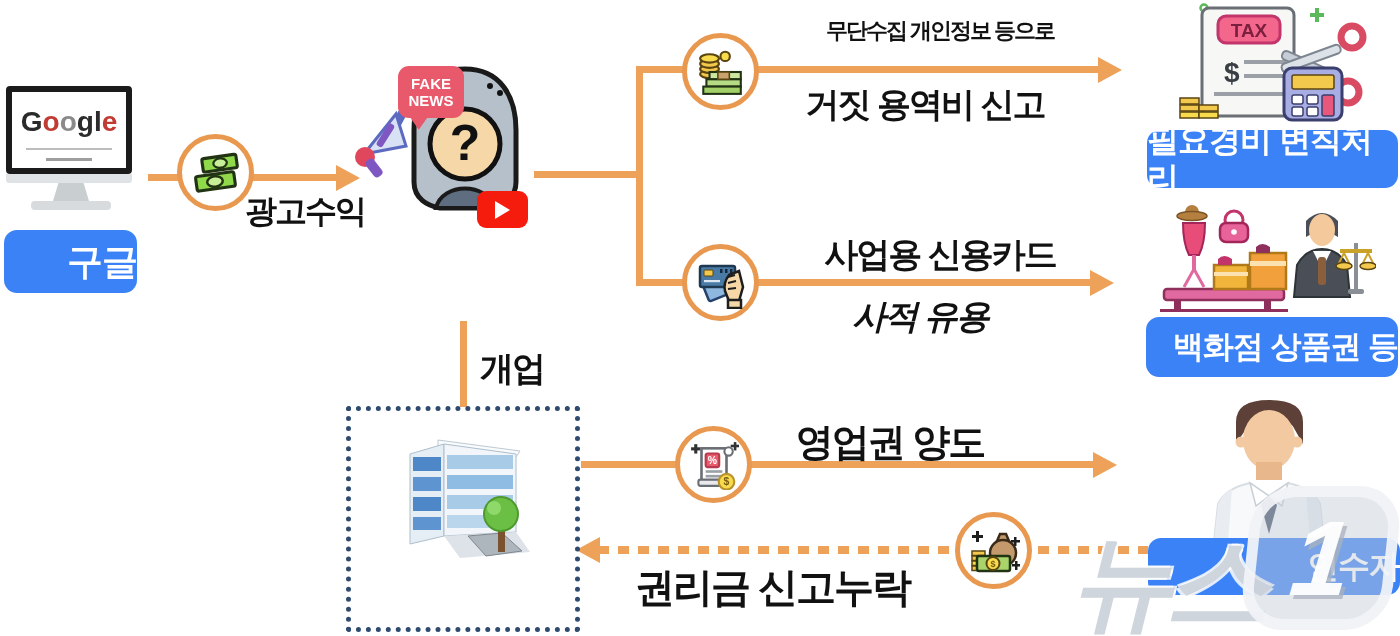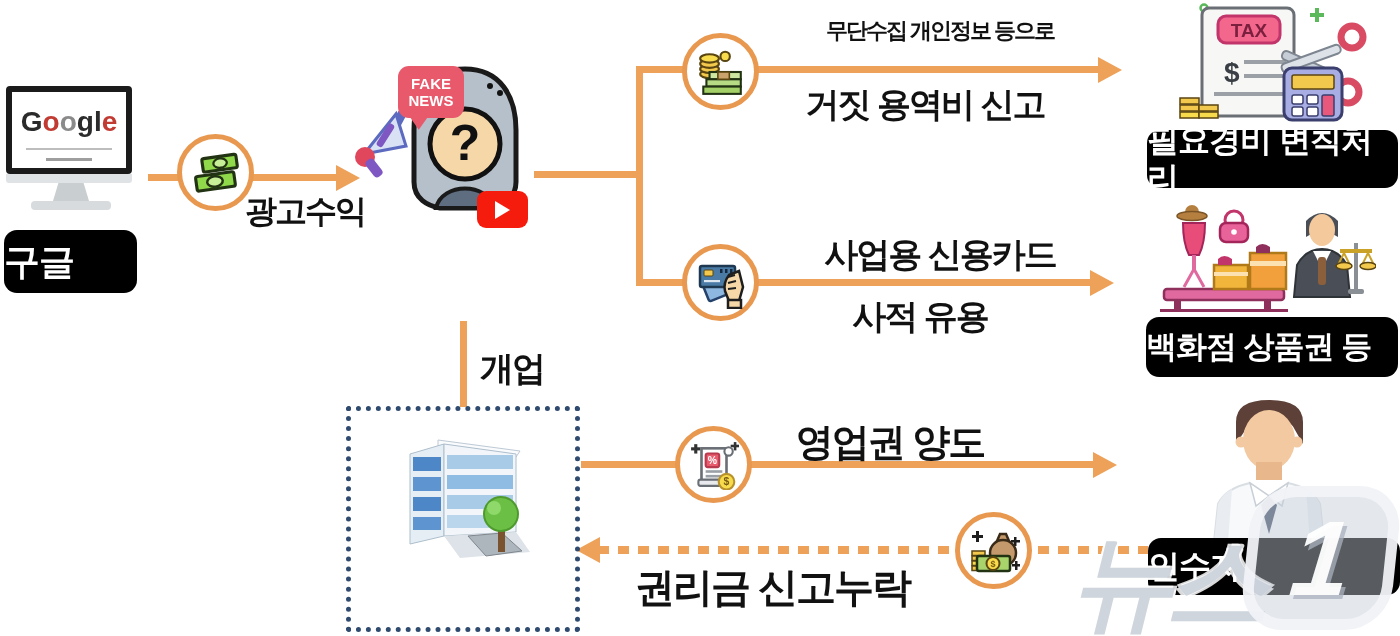--- a/index.html
+++ b/index.html
@@ -18,22 +18,22 @@
            border-right:24px solid #EDA159; }
   .dotline { position:absolute; height:8px;
              background:repeating-linear-gradient(90deg,#EDA159 0 11px,transparent 11px 20px); }
 
   
   .ring { position:absolute; width:77px; height:77px; border-radius:50%;
           background:#ffffff; border:5px solid #E8984F;
           display:flex; align-items:center; justify-content:center; z-index:5; }
 
   
-  .navybox { position:absolute; background:#000000; color:#ffffff; font-weight:800;
-             display:flex; flex-direction:column; align-items:flex-start; justify-content:center;
+  .navybox { position:absolute; background:#3b82f6; color:#ffffff; font-weight:800;
+             display:flex; flex-direction:column; align-items:flex-end; justify-content:center;
              border-radius:13px; letter-spacing:-1px; line-height:1.2; z-index:10; }
 
   
   .flowtext { position:absolute; font-weight:800; color:#111111; text-align:center;
               letter-spacing:-2px; white-space:nowrap; }
 
   
   .screen { width:126px; height:88px; border:6px solid #1B1B1B; border-radius:4px;
             background:#ffffff; display:flex; flex-direction:column; align-items:center; }
   .glogo { margin-top:14px; font-size:28px; font-weight:600; letter-spacing:0; }
@@ -212,21 +212,21 @@
       <rect x="9" y="23" width="16" height="2.2" fill="#DCE7F2"></rect>
       <rect x="25" y="12" width="2.5" height="4" fill="#16283C"></rect>
         <rect x="30" y="12" width="2.5" height="4" fill="#16283C"></rect>
         <rect x="35" y="12" width="2.5" height="4" fill="#16283C"></rect>
       <path d="M34 18 L44 14 L48 30 L44 44 L34 44 L30 34 Q28 26 34 18 Z" fill="#F6D7A8" stroke="#1E1E1E" stroke-width="2.5"></path>
       <path d="M33 20 L40 18 M33 26 L41 24 M33 32 L41 31" stroke="#1E1E1E" stroke-width="2" fill="none"></path>
       <rect x="33" y="43" width="13" height="8" fill="#F6D7A8" stroke="#1E1E1E" stroke-width="2.5"></rect>
     </svg>
   </div>
   <div class="flowtext" style="left:755px; top:232px; width:370px; font-size:34px;">사업용 신용카드</div>
-  <div class="flowtext" style="left:755px; top:294px; width:330px; font-size:34px;">사적 유용</div>
+  <div class="flowtext" style="left:755px; top:294px; width:330px; font-size:34px;font-style:italic;">사적 유용</div>
 
   <svg class="abs" style="left:1158px; top:203px;" width="218" height="112" viewBox="0 0 218 112">
     <rect x="6" y="86" width="120" height="11" rx="3" fill="#E06A9F" stroke="#8E2F5C" stroke-width="2.5"></rect>
     <rect x="16" y="97" width="7" height="9" fill="#8E2F5C"></rect>
       <rect x="106" y="97" width="7" height="9" fill="#8E2F5C"></rect>
     <rect x="2" y="106" width="128" height="3" fill="#8E2F5C"></rect>
     <circle cx="34" cy="9" r="7" fill="#B5803F"></circle>
     <ellipse cx="34" cy="13" rx="15" ry="4.5" fill="#B5803F" stroke="#7A5326" stroke-width="1.5"></ellipse>
     <path d="M25 20 Q25 40 31 52 L41 52 Q47 40 47 20 Z" fill="#E84D7A" stroke="#A3255A" stroke-width="2"></path>
     <rect x="34" y="52" width="4" height="16" fill="#E06A9F"></rect>

